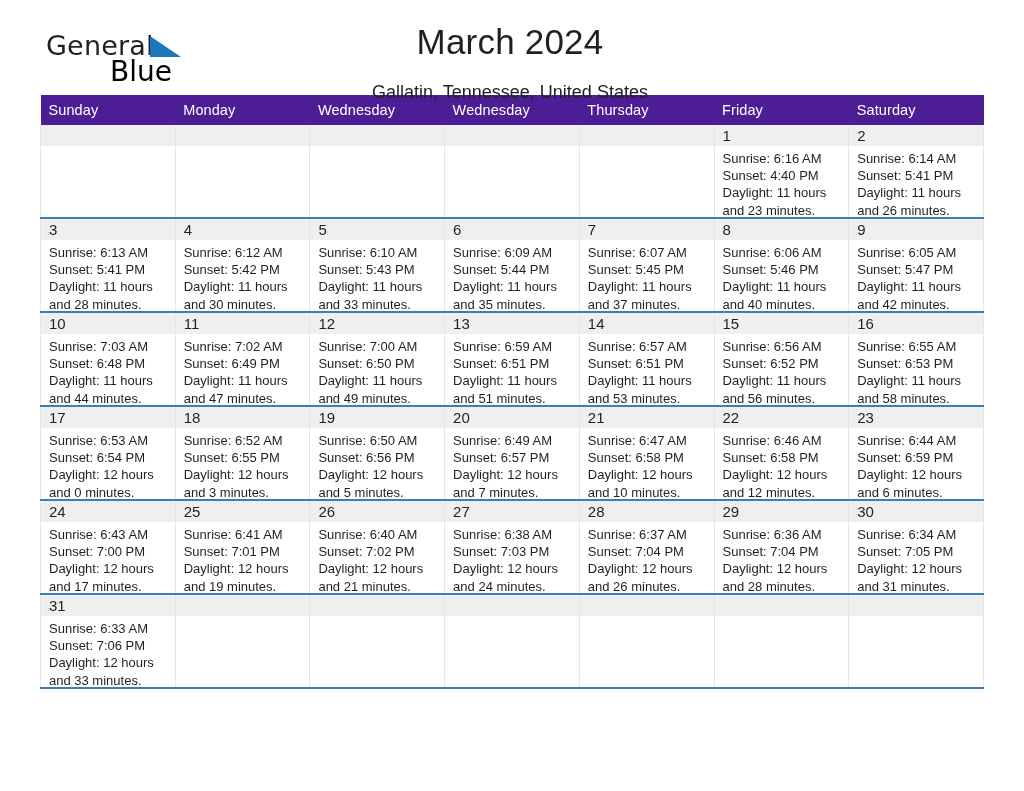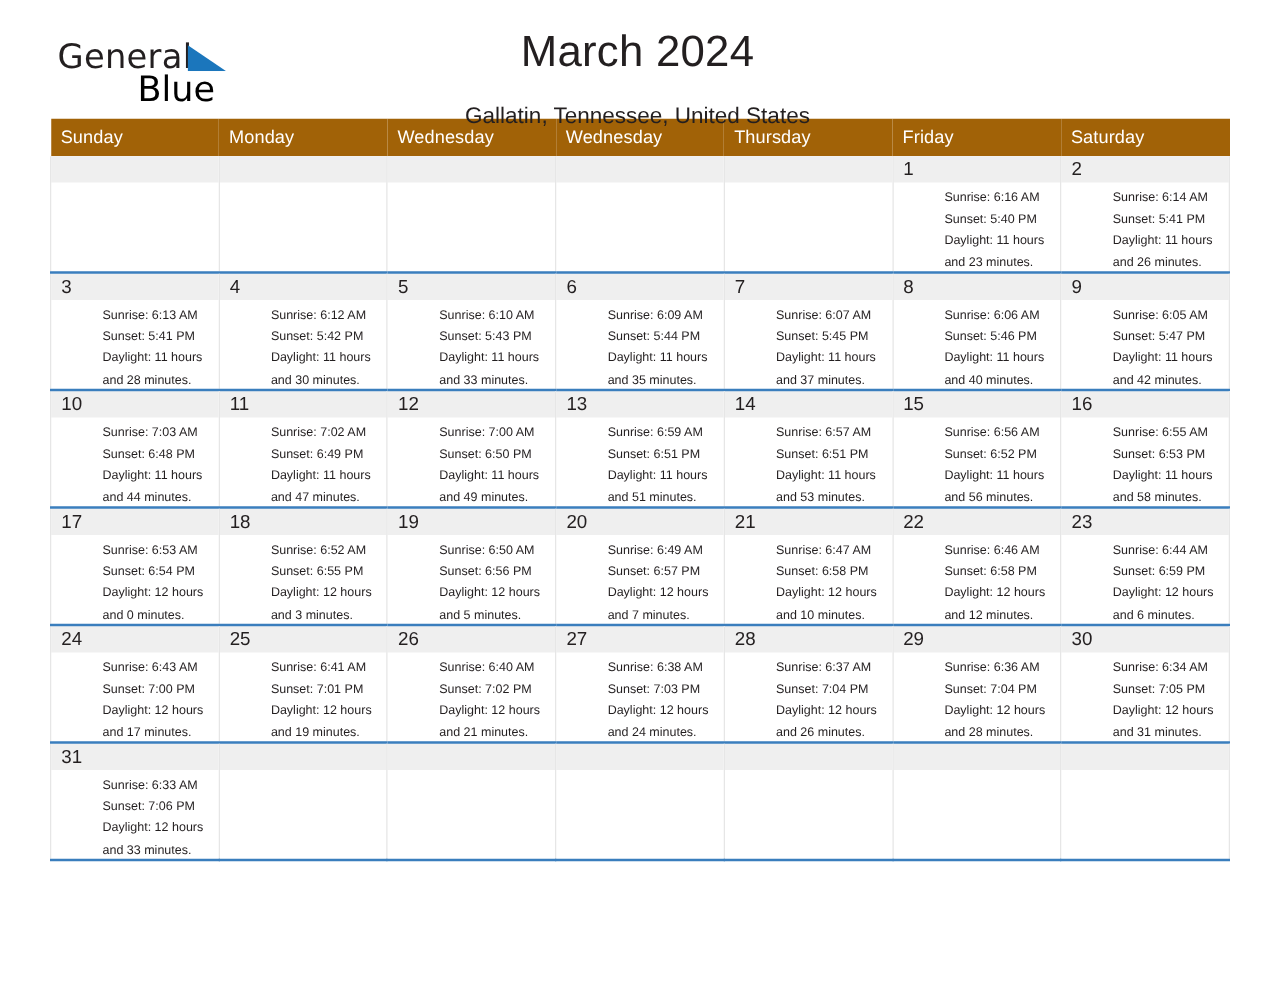--- a/index.html
+++ b/index.html
@@ -91,21 +91,21 @@
   }
 
   
   .calendar {
     width: 944px;
     border-collapse: collapse;
     table-layout: fixed;
     margin-top: 7px;
   }
   .calendar th {
-    background: #a16207;
+    background: #4c1d95;
     color: #ffffff;
     font-size: 14.5px;
     font-weight: 400;
     text-align: left;
     padding: 6px 0 7px 8px;
     height: 17px;
     border: none;
     letter-spacing: .1px;
   }
 
@@ -139,24 +139,23 @@
     padding-left: 8px;
     font-size: 15px;
     color: #231f20;
   }
   .cell.blank .daynum-bar {
     background: #efefef;
   }
 
   .details {
     padding: 4px 6px 0 8px;
-    font-size: 10px;
+    font-size: 13px;
     line-height: 17.2px;
     color: #231f20;
-    margin-left: 33px;
   }
   .details div {
     white-space: nowrap;
   }
 </style>
 </head>
 <body>
 
 <div class="page">
 
@@ -211,21 +210,21 @@
           <td>
             <div class="cell blank">
               <div class="daynum-bar"></div>
             </div>
           </td>
           <td>
             <div class="cell">
               <div class="daynum-bar">1</div>
               <div class="details">
                 <div>Sunrise: 6:16 AM</div>
-                <div>Sunset: 5:40 PM</div>
+                <div>Sunset: 4:40 PM</div>
                 <div>Daylight: 11 hours</div>
                 <div>and 23 minutes.</div>
               </div>
             </div>
           </td>
           <td>
             <div class="cell">
               <div class="daynum-bar">2</div>
               <div class="details">
                 <div>Sunrise: 6:14 AM</div>

